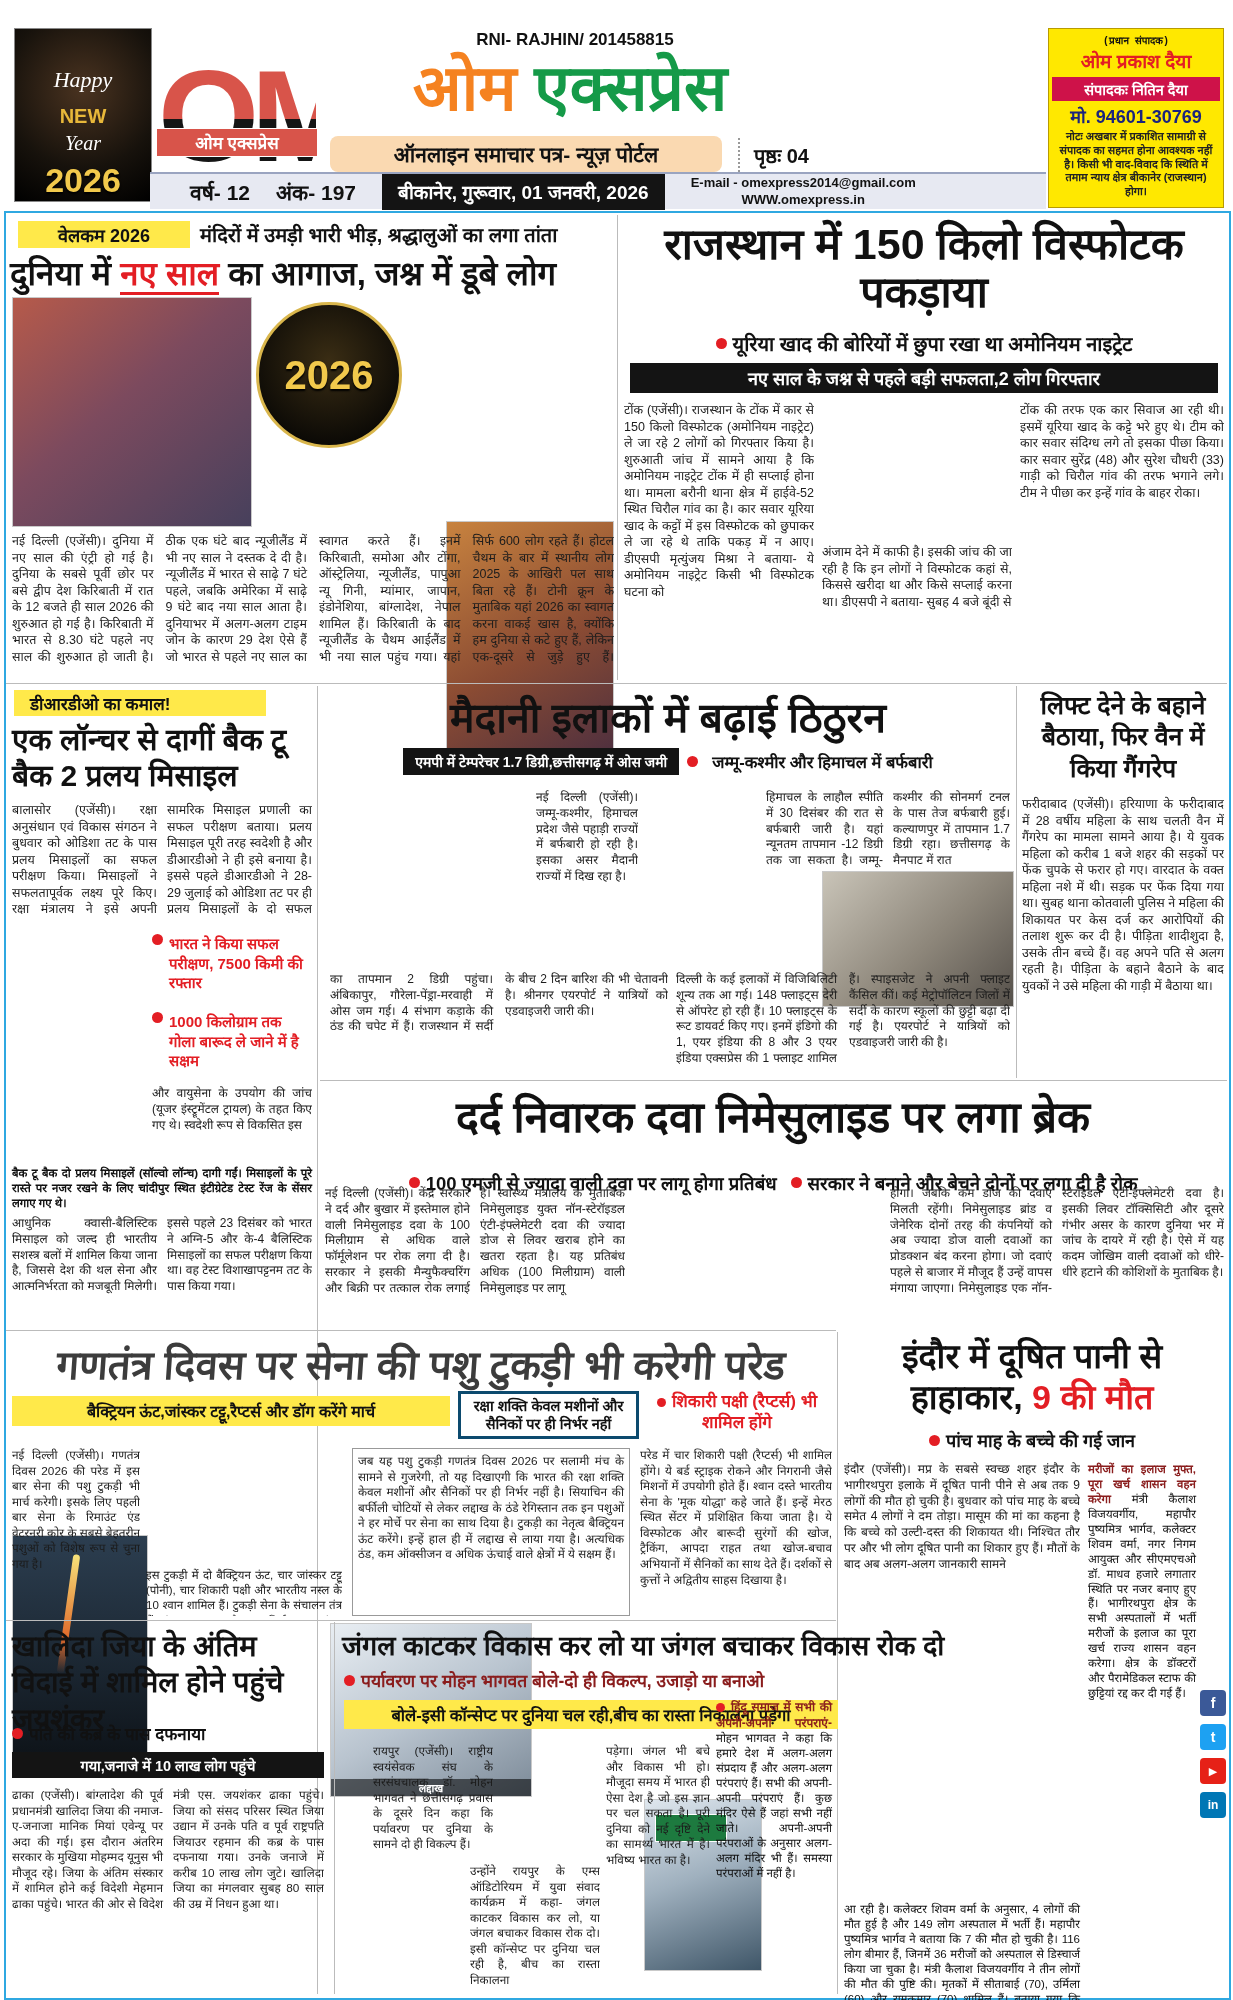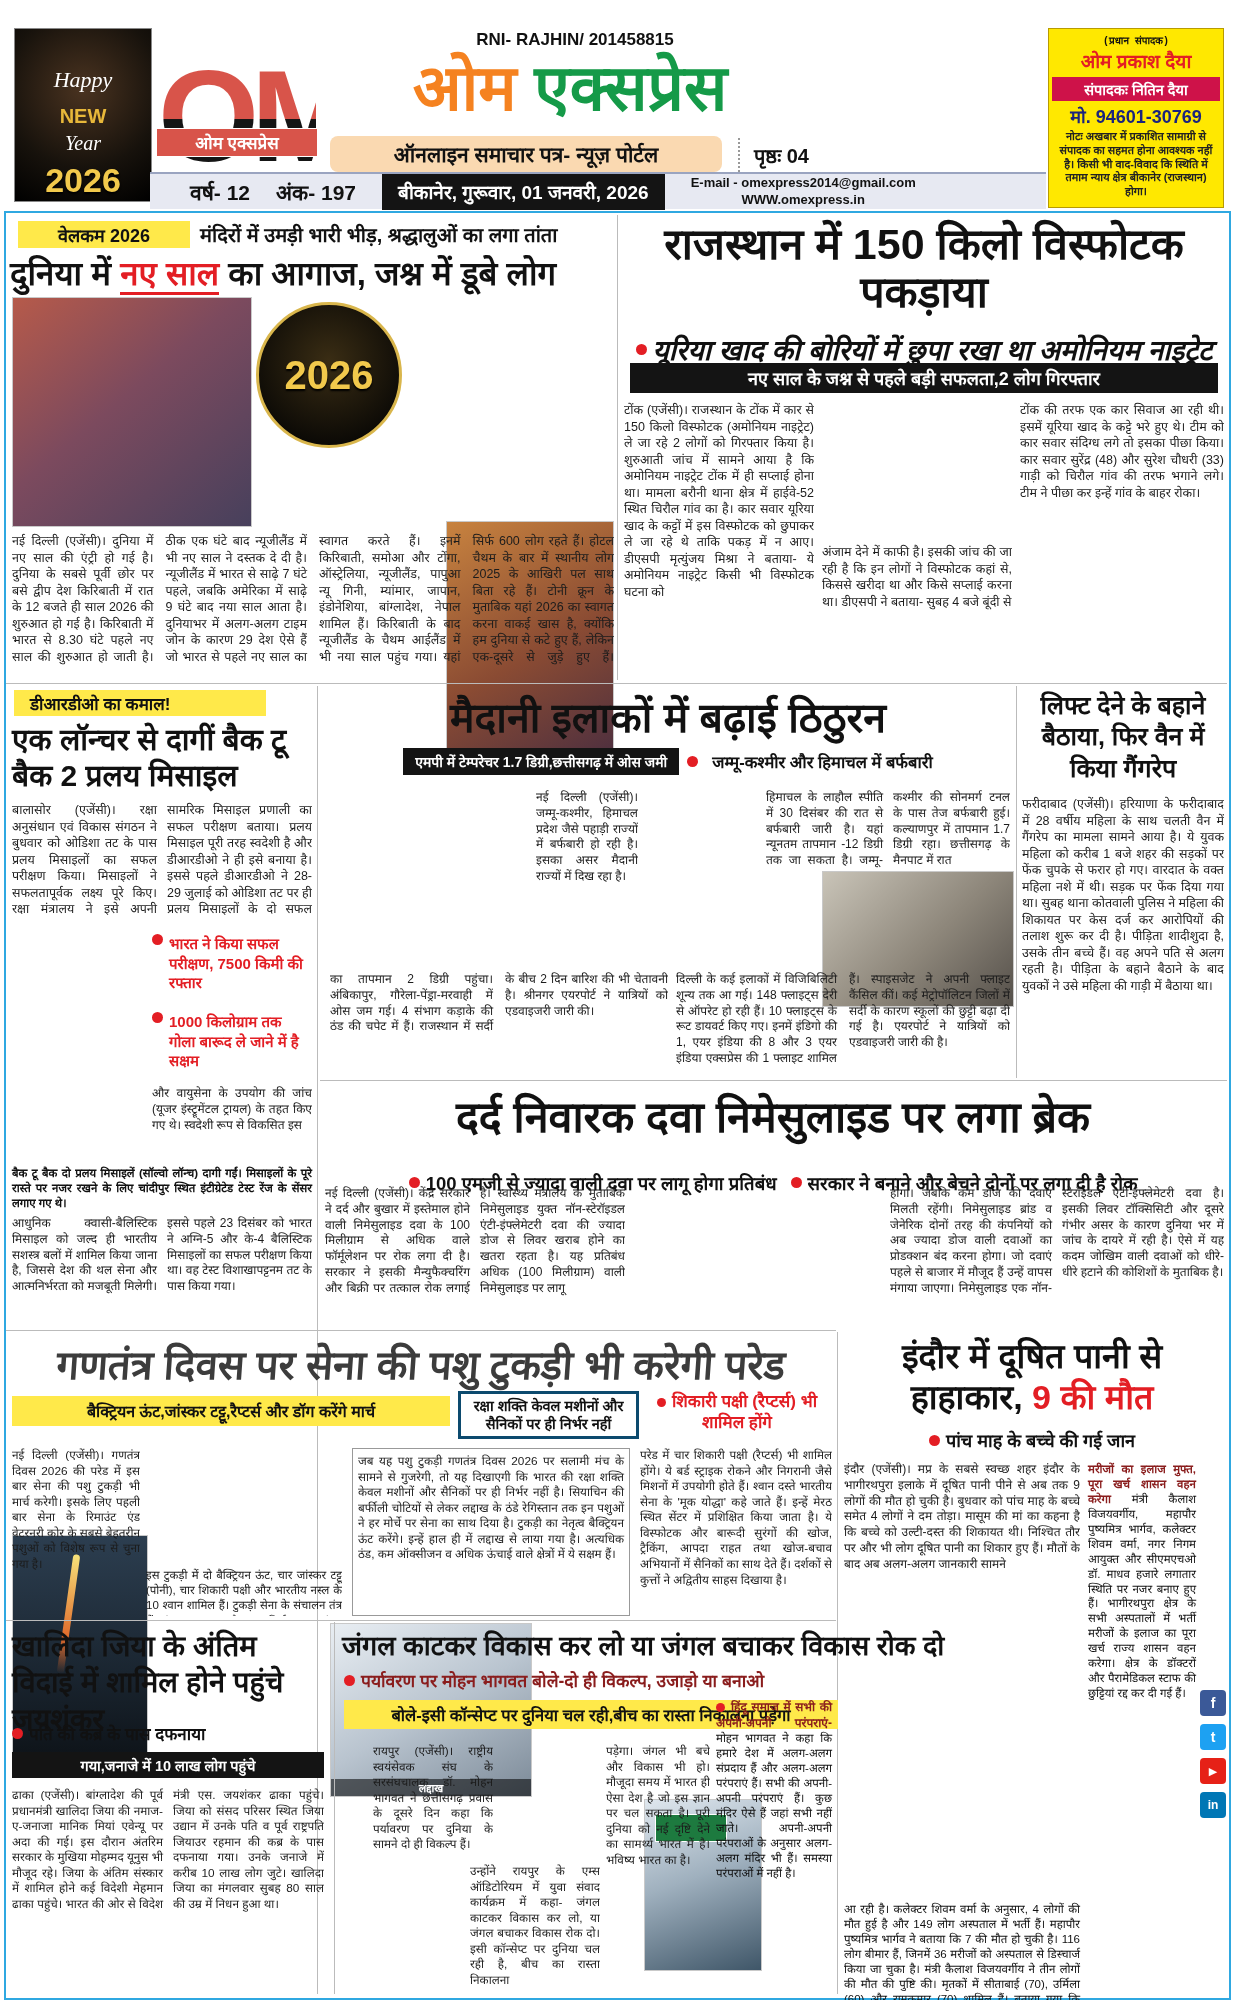--- a/index.html
+++ b/index.html
@@ -44,21 +44,21 @@
   #datestrip .mail{font-size:13px;font-weight:bold;text-align:center;line-height:1.3;}
   
   #leadtag{left:18px;top:221px;width:172px;height:27px;font-weight:800;font-size:18px;display:flex;align-items:center;justify-content:center;}
   #leadkick{left:200px;top:221px;width:412px;font-weight:800;font-size:20px;white-space:nowrap;}
   #leadhead{left:10px;top:250px;width:604px;font-weight:800;font-size:33px;white-space:nowrap;}
   #leadhead .red{color:#e31e24;border-bottom:3px solid #e31e24;}
   #badge2026{left:256px;top:302px;width:140px;height:140px;border-radius:50%;background:radial-gradient(circle at 50% 40%,#3a2d14,#0c0a06 75%);display:flex;align-items:center;justify-content:center;color:#f2c94c;font-weight:800;font-size:40px;border:3px solid #d9b64c;text-shadow:0 2px 2px #000;}
   #leadbody{left:12px;top:533px;width:602px;height:146px;column-count:4;column-gap:12px;}
   
   #exphead{left:624px;top:220px;width:600px;font-weight:800;font-size:43px;line-height:1.12;text-align:center;}
-  #expb1{left:624px;top:330px;width:600px;display:flex;align-items:center;justify-content:center;font-weight:800;font-size:28px;font-style:italic;}
+  #expb1{left:624px;top:330px;width:600px;display:flex;align-items:center;justify-content:center;font-weight:800;font-size:20px;}
   #expbar{left:630px;top:363px;width:588px;height:30px;font-weight:800;font-size:18px;display:flex;align-items:center;justify-content:center;}
   
   #drdotag{left:14px;top:690px;width:252px;height:26px;font-weight:800;font-size:17px;display:flex;align-items:center;padding-left:16px;box-sizing:border-box;}
   #drdohead{left:12px;top:722px;width:300px;font-weight:800;font-size:30px;line-height:1.2;}
   #drdob1,#drdob2{left:152px;width:160px;color:#e31e24;font-weight:800;font-size:15px;line-height:1.3;display:flex;}
   
   #coldhead{left:322px;top:688px;width:692px;font-weight:800;font-size:41px;text-align:center;}
   #coldsub{left:322px;top:748px;width:692px;display:flex;align-items:center;justify-content:center;gap:8px;}
   #coldsub .p1{background:#141414;color:#fff;font-weight:800;font-size:14px;padding:4px 12px;}
   #coldsub .p2{font-weight:800;font-size:16.5px;}

